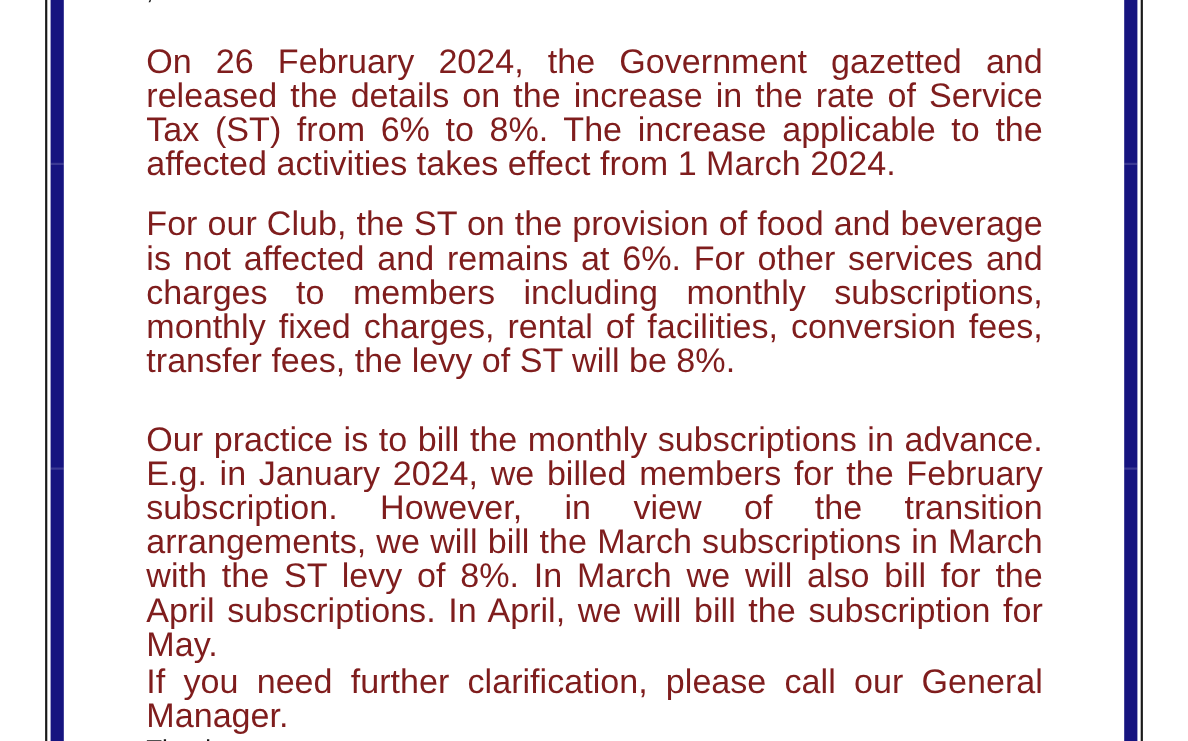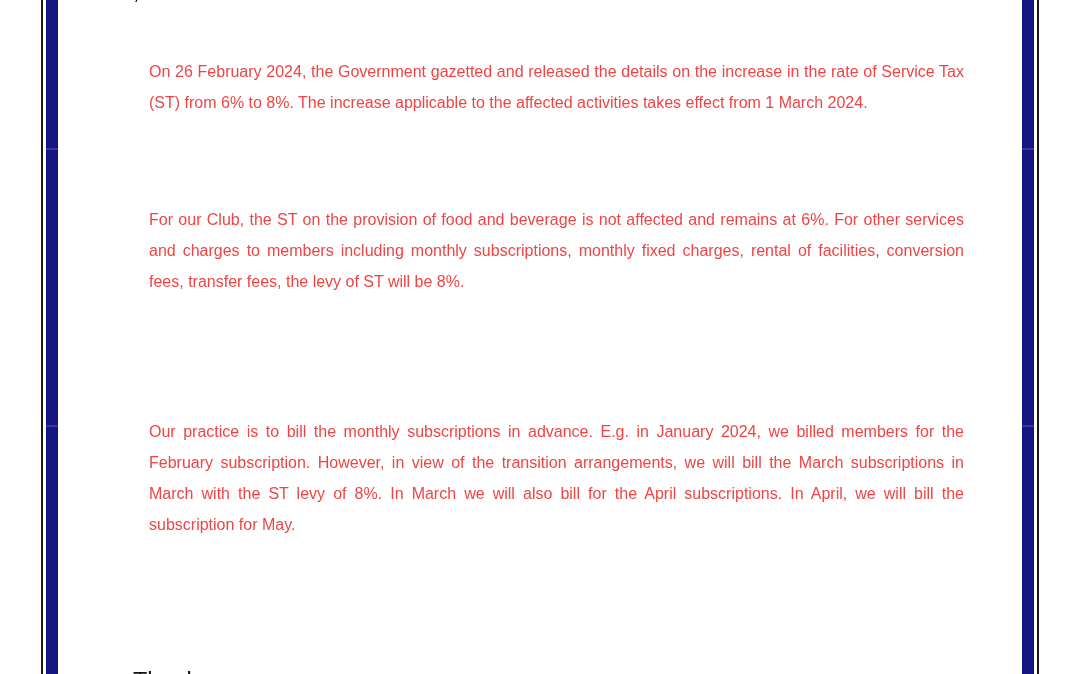--- a/index.html
+++ b/index.html
@@ -80,35 +80,35 @@
     color: #111111;
     text-align: justify;
     white-space: nowrap;
     overflow: hidden;
   }
 
   .para {
     position: absolute;
     left: 0;
     width: 100%;
-    margin: 16px;
-    font-size: 16px;
+    margin: 0;
+    font-size: 31px;
     line-height: 31px;
-    color: #ef4444;
+    color: #7f1d1d;
     text-align: justify;
     text-justify: inter-word;
     letter-spacing: 0px;
   }
   .para.last-line-natural {
     text-align-last: left;
   }
 
   .p1 { top: 40px; }
   .p2 { top: 188px; }
-  .p3 { top: 400px; }
+  .p3 { top: 384px; }
   .p4 { top: 604px; }
 
   .clipped-bottom {
     position: absolute;
     left: 0;
     top: 666px;
     width: 100%;
     height: 8px;
     overflow: hidden;
     font-size: 23.5px;
@@ -135,17 +135,18 @@
   <div class="content">
 
     <div class="clipped-top">,</div>
 
     <p class="para p1 last-line-natural">On 26 February 2024, the Government gazetted and released the details on the increase in the rate of Service Tax (ST) from 6% to 8%. The increase applicable to the affected activities takes effect from 1 March 2024.</p>
 
     <p class="para p2 last-line-natural">For our Club, the ST on the provision of food and beverage is not affected and remains at 6%. For other services and charges to members including monthly subscriptions, monthly fixed charges, rental of facilities, conversion fees, transfer fees, the levy of ST will be 8%.</p>
 
     <p class="para p3 last-line-natural">Our practice is to bill the monthly subscriptions in advance. E.g. in January 2024, we billed members for the February subscription. However, in view of the transition arrangements, we will bill the March subscriptions in March with the ST levy of 8%. In March we will also bill for the April subscriptions. In April, we will bill the subscription for May.</p>
 
+    <p class="para p4 last-line-natural">If you need further clarification, please call our General Manager.</p>
 
     <div class="clipped-bottom">Thank you.</div>
 
   </div>
 </div>
 
 </body></html>

